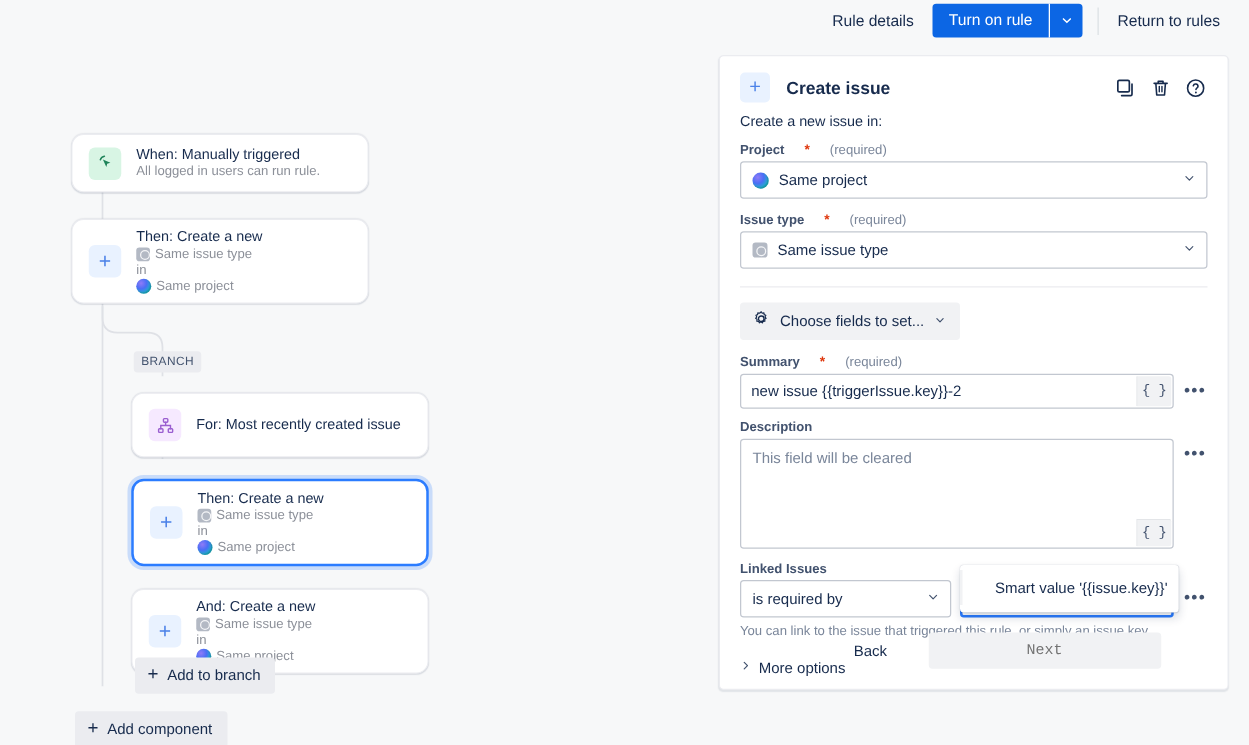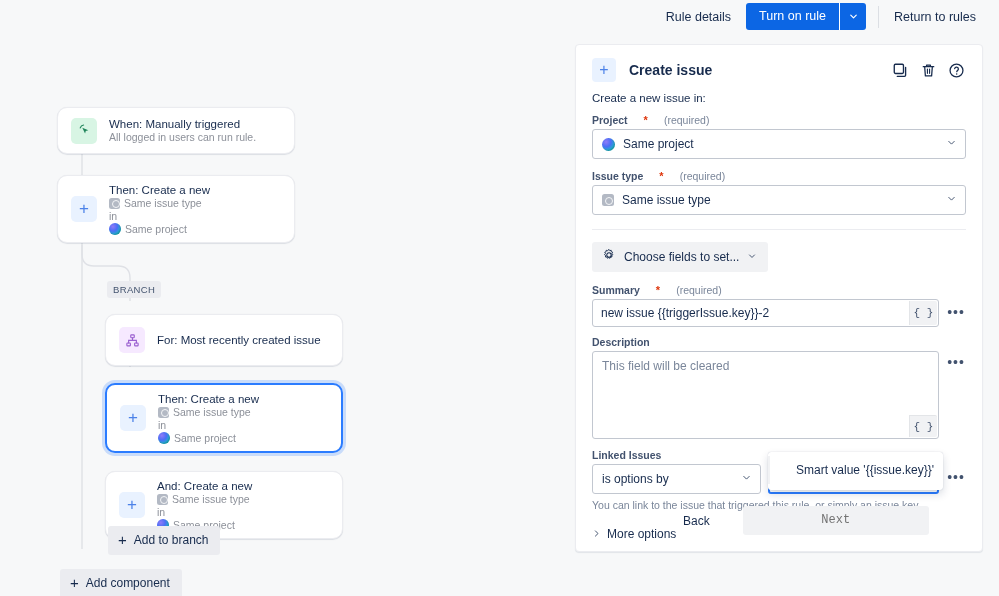--- a/index.html
+++ b/index.html
@@ -491,21 +491,21 @@
     </div>
 
     <div style="height:10px"></div>
 
     
     <div class="flabel">
       <span>Linked Issues</span>
     </div>
     <div class="two-col">
       <div class="select">
-        <span>is options by</span>
+        <span>is required by</span>
         <span class="caret">
           <svg width="11" height="11" viewBox="0 0 24 24">
                 <path d="M6 9.5l6 6 6-6" fill="none" stroke="#44546f" stroke-width="2.1" stroke-linecap="round" stroke-linejoin="round"></path>
               </svg>
         </span>
       </div>
       <div class="select focused">
         <span>{{issue.key}}</span>
         <span class="caret">
           <svg width="11" height="11" viewBox="0 0 24 24">

